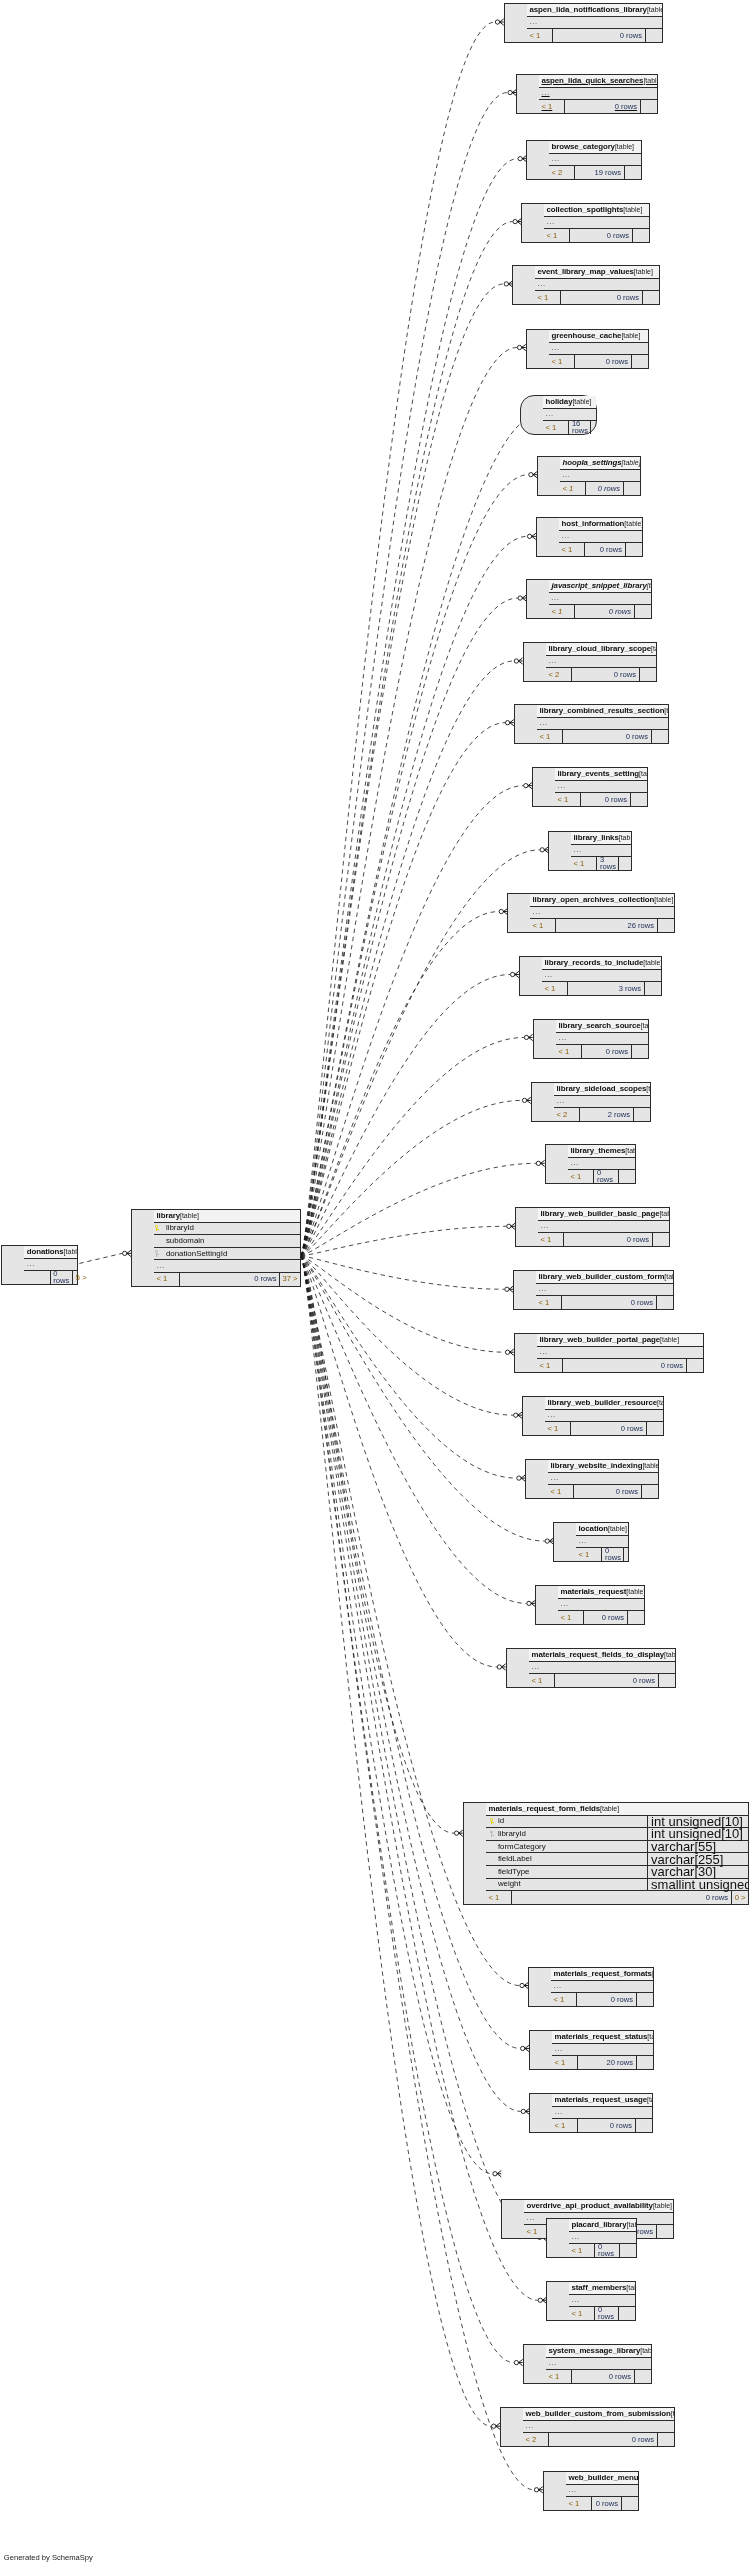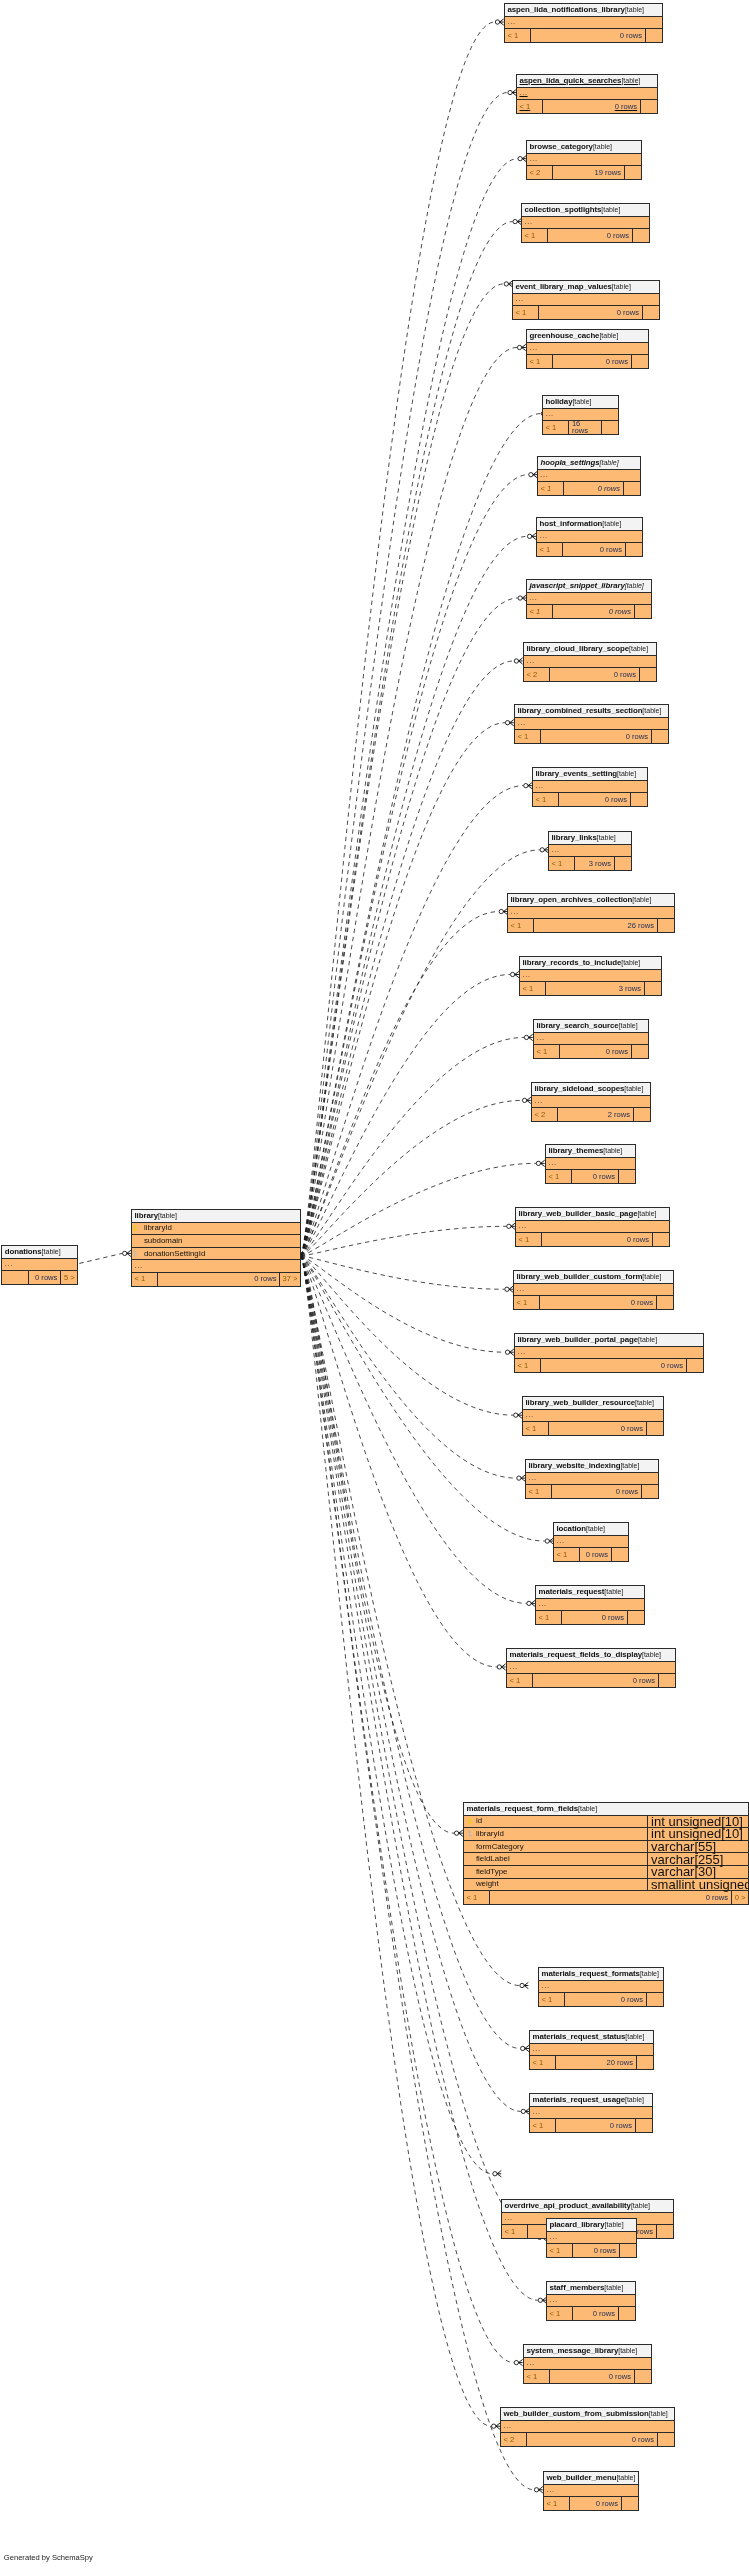--- a/index.html
+++ b/index.html
@@ -18,25 +18,26 @@
   #edges {
     position: absolute;
     left: 0; top: 0;
     width: 750px; height: 2576px;
     pointer-events: none;
   }
 
   
   .tbl {
     position: absolute;
-    background: #fdba74;
+    background: #e5e5e5;
     border: 1px solid #2b2b2b;
     font-size: 7.9px;
     line-height: 1;
     color: #111;
+    padding-left: 22px;
   }
   .tbl .hdr {
     background: #f3f3f3;
     border-bottom: 1px solid #2b2b2b;
     padding: 1.9px 2.5px 2.5px 2.5px;
     height: 12.6px;
     white-space: nowrap;
     display: flex;
     align-items: baseline;
     overflow: hidden;
@@ -555,21 +556,21 @@
           <span class="nm">collection_spotlights</span>
           <span class="tg">[table]</span>
         </div>
         <div class="ell">...</div>
         <div class="foot">
           <span class="f1 lt">&lt; 1</span>
           <span class="f2 num">0 rows</span>
           <span class="f3"></span>
         </div>
       </div>
-      <div class="tbl" style="left: 512px; top: 280px; width: 148px;">
+      <div class="tbl" style="left: 512px; top: 265px; width: 148px;">
         <div class="hdr">
           <span class="nm">event_library_map_values</span>
           <span class="tg">[table]</span>
         </div>
         <div class="ell">...</div>
         <div class="foot">
           <span class="f1 lt">&lt; 1</span>
           <span class="f2 num">0 rows</span>
           <span class="f3"></span>
         </div>
@@ -579,21 +580,21 @@
           <span class="nm">greenhouse_cache</span>
           <span class="tg">[table]</span>
         </div>
         <div class="ell">...</div>
         <div class="foot">
           <span class="f1 lt">&lt; 1</span>
           <span class="f2 num">0 rows</span>
           <span class="f3"></span>
         </div>
       </div>
-      <div class="tbl" style="left: 542px; top: 395px; width: 77px;">
+      <div class="tbl" style="left: 520px; top: 395px; width: 77px; border-radius: 14px;">
         <div class="hdr">
           <span class="nm">holiday</span>
           <span class="tg">[table]</span>
         </div>
         <div class="ell">...</div>
         <div class="foot">
           <span class="f1 lt">&lt; 1</span>
           <span class="f2 num">16 rows</span>
           <span class="f3"></span>
         </div>
@@ -831,21 +832,21 @@
           <span class="nm">materials_request_fields_to_display</span>
           <span class="tg">[table]</span>
         </div>
         <div class="ell">...</div>
         <div class="foot">
           <span class="f1 lt">&lt; 1</span>
           <span class="f2 num">0 rows</span>
           <span class="f3"></span>
         </div>
       </div>
-      <div class="tbl" style="left: 528px; top: 1967px; width: 126px; margin-left: 10px;">
+      <div class="tbl" style="left: 528px; top: 1967px; width: 126px;">
         <div class="hdr">
           <span class="nm">materials_request_formats</span>
           <span class="tg">[table]</span>
         </div>
         <div class="ell">...</div>
         <div class="foot">
           <span class="f1 lt">&lt; 1</span>
           <span class="f2 num">0 rows</span>
           <span class="f3"></span>
         </div>

